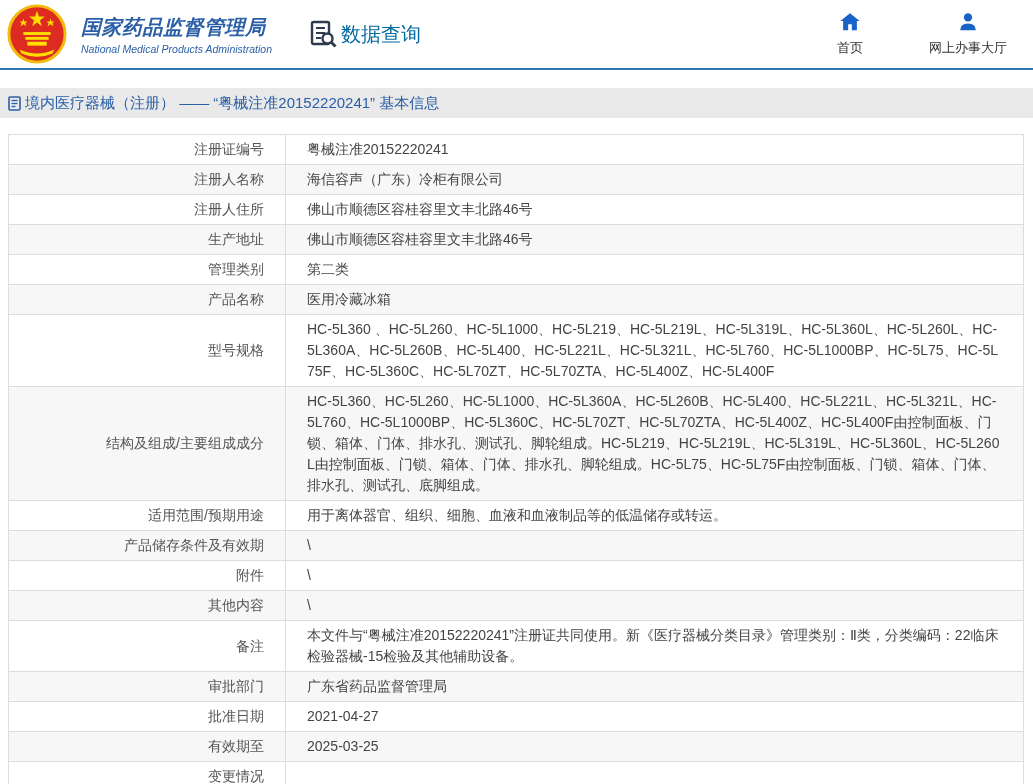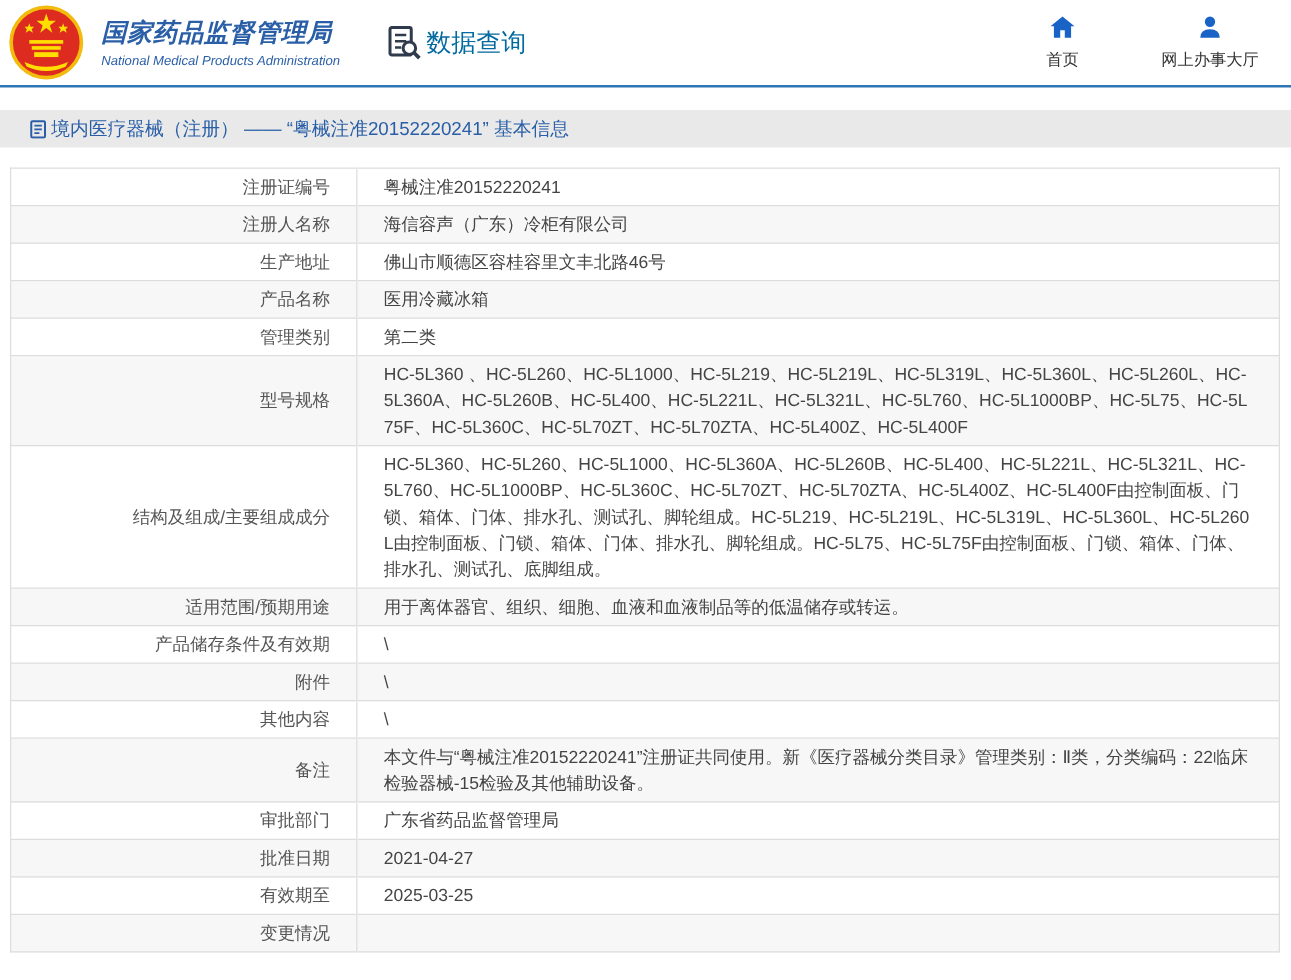--- a/index.html
+++ b/index.html
@@ -15,21 +15,21 @@
   .brand-sub { color: #2a5fa7; font-size: 10.5px; margin-top: 3px; }
   .data-query { display: flex; align-items: center; margin-left: 38px; cursor: pointer; }
   .dq-icon { width: 27px; height: 28px; }
   .dq-label { font-size: 20px; color: #0369a1; margin-left: 4px; font-weight: 500; }
   .top-nav { margin-left: auto; display: flex; gap: 66px; margin-right: 26px; }
   .nav-item { display: flex; flex-direction: column; align-items: center; cursor: pointer; }
   .nav-ico { width: 22px; height: 22px; }
   .nav-label { font-size: 13px; color: #333; margin-top: 6px; white-space: nowrap; }
 
   
-  .crumb-bar { margin-top: 18px; height: 30px; background: #e9e9e9; display: flex; align-items: center; padding-left: 24px; }
+  .crumb-bar { margin-top: 18px; height: 30px; background: #e9e9e9; display: flex; align-items: center; padding-left: 8px; }
   .crumb-ico { width: 13px; height: 15px; flex: 0 0 auto; }
   .crumb-text { color: #2a5fa7; font-size: 15px; margin-left: 4px; }
 
   
   .info-table { margin: 16px 8px 0 8px; width: 1016px; border-collapse: collapse; table-layout: fixed; }
   .info-table tr { border: 1px solid #ddd; }
   .info-table tr:nth-child(even) { background: #f7f7f7; }
   .info-table td { font-size: 14px; line-height: 21px; padding: 4px 21px; vertical-align: middle; }
   td.lbl { width: 277px; text-align: right; color: #555; border-right: 1px solid #ddd; }
   td.val { color: #444; word-break: break-all; }
@@ -99,30 +99,34 @@
   <tbody>
     <tr>
         <td class="lbl">注册证编号</td>
         <td class="val">粤械注准20152220241</td>
       </tr>
     <tr>
         <td class="lbl">注册人名称</td>
         <td class="val">海信容声（广东）冷柜有限公司</td>
       </tr>
     <tr>
+        <td class="lbl">注册人住所</td>
+        <td class="val">佛山市顺德区容桂容里文丰北路46号</td>
+      </tr>
+    <tr>
         <td class="lbl">生产地址</td>
         <td class="val">佛山市顺德区容桂容里文丰北路46号</td>
       </tr>
     <tr>
+        <td class="lbl">管理类别</td>
+        <td class="val">第二类</td>
+      </tr>
+    <tr>
         <td class="lbl">产品名称</td>
         <td class="val">医用冷藏冰箱</td>
-      </tr>
-    <tr>
-        <td class="lbl">管理类别</td>
-        <td class="val">第二类</td>
       </tr>
     <tr>
         <td class="lbl">型号规格</td>
         <td class="val">HC-5L360 、HC-5L260、HC-5L1000、HC-5L219、HC-5L219L、HC-5L319L、HC-5L360L、HC-5L260L、HC-5L360A、HC-5L260B、HC-5L400、HC-5L221L、HC-5L321L、HC-5L760、HC-5L1000BP、HC-5L75、HC-5L75F、HC-5L360C、HC-5L70ZT、HC-5L70ZTA、HC-5L400Z、HC-5L400F</td>
       </tr>
     <tr>
         <td class="lbl">结构及组成/主要组成成分</td>
         <td class="val">HC-5L360、HC-5L260、HC-5L1000、HC-5L360A、HC-5L260B、HC-5L400、HC-5L221L、HC-5L321L、HC-5L760、HC-5L1000BP、HC-5L360C、HC-5L70ZT、HC-5L70ZTA、HC-5L400Z、HC-5L400F由控制面板、门锁、箱体、门体、排水孔、测试孔、脚轮组成。HC-5L219、HC-5L219L、HC-5L319L、HC-5L360L、HC-5L260L由控制面板、门锁、箱体、门体、排水孔、脚轮组成。HC-5L75、HC-5L75F由控制面板、门锁、箱体、门体、排水孔、测试孔、底脚组成。</td>
       </tr>
     <tr>

